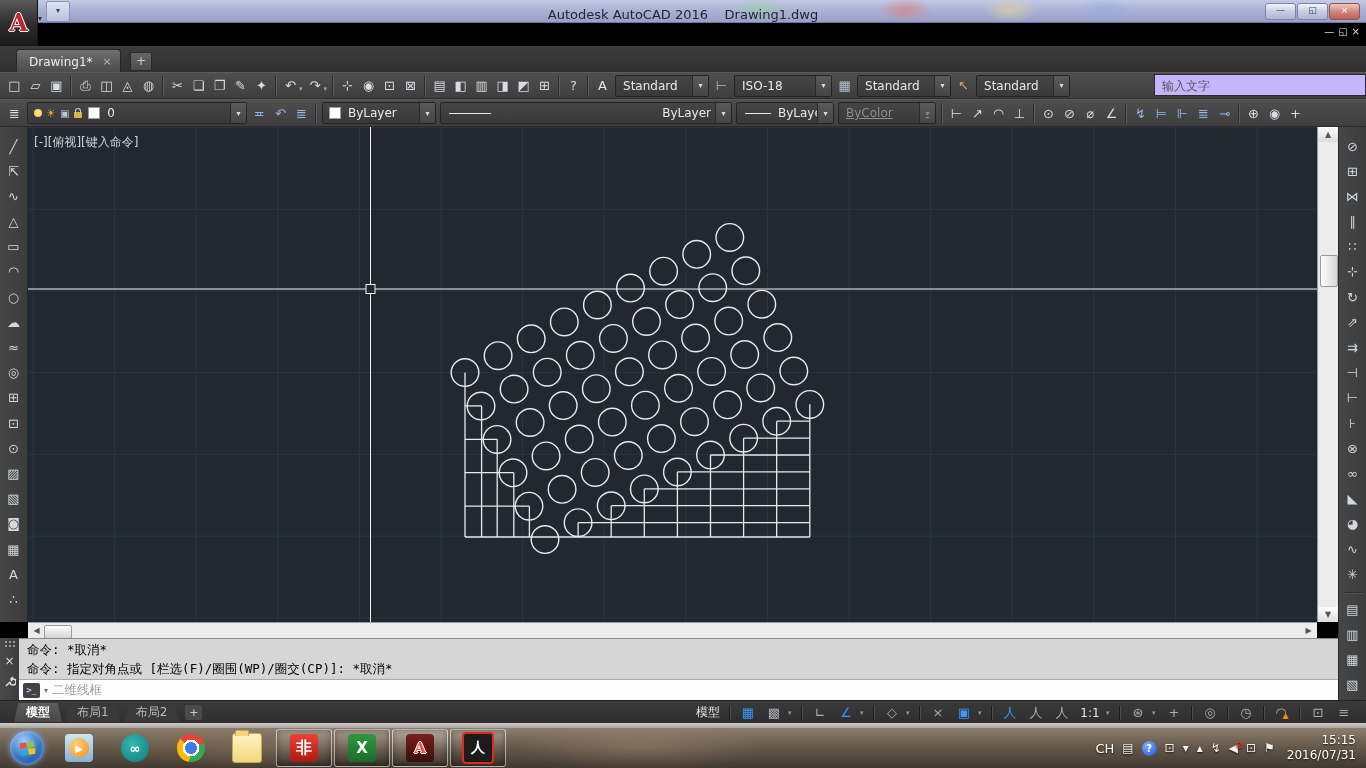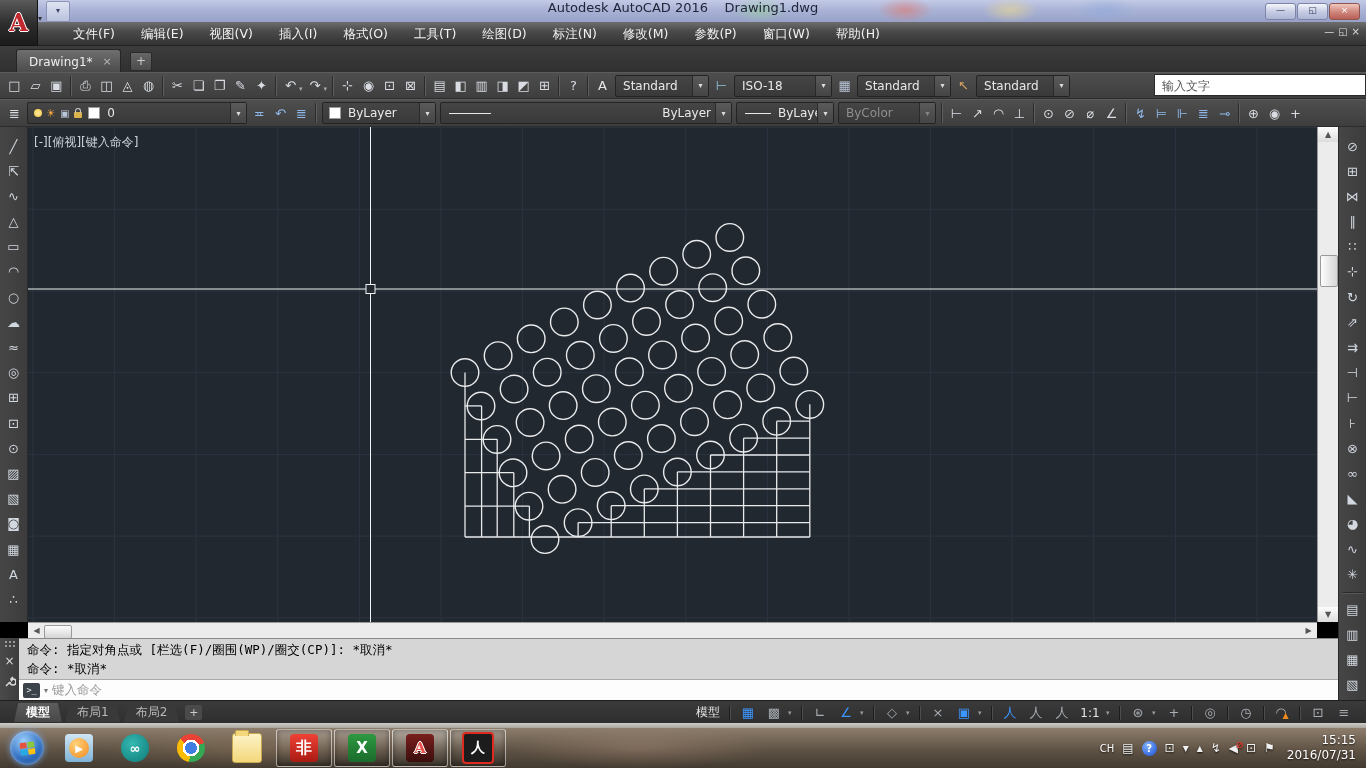--- a/index.html
+++ b/index.html
@@ -19,21 +19,21 @@
     border-bottom:1px solid #6d77a0;}
   #app-logo{left:0;top:0;width:37px;height:45px;z-index:30;
     background:linear-gradient(180deg,#5a5a5a 0%,#2c2c2c 55%,#1b1b1b 100%);
     border:1px solid #141414;border-top:none;border-left:none;
     display:flex;align-items:center;justify-content:center;}
   #app-logo .a{font-size:24px;font-weight:bold;color:#c1272d;
     text-shadow:-1px 0 #fff,1px 0 #fff,0 -1px #fff,0 1px #fff;font-family:"DejaVu Serif","Liberation Serif",serif;}
   #logo-arrow{left:38px;top:14px;color:#333;font-size:8px;z-index:30;}
   #qat-btn{left:46px;top:1px;width:22px;height:19px;border:1px solid #8b93b8;border-radius:2px;
     background:linear-gradient(#dfe4f2,#b9c1dd);color:#39406a;font-size:8px;text-align:center;line-height:18px;}
-  #title-text{left:0;top:0;width:1366px;text-align:center;color:#20253a;font-size:13px;white-space:pre;}
+  #title-text{left:0;top:7px;width:1366px;text-align:center;color:#20253a;font-size:13px;white-space:pre;}
   .winbtns{display:flex;gap:1px;}
   #title-controls{right:6px;top:3px;}
   .glassbtn{width:29px;height:15px;border:1px solid #7b84a8;border-radius:3px;
     background:linear-gradient(#f4f6fb,#c7cde4 50%,#aeb6d4);color:#3a4264;
     font-size:9px;line-height:13px;text-align:center;}
   .glassbtn.close{background:linear-gradient(#f0c8c0,#d08a80 50%,#b95f55);color:#fff;border-color:#8d5550;}
 
   
   #menubar{left:0;top:22px;width:1366px;height:24px;
     background:linear-gradient(180deg,#6e6e6e 0%,#4a4a4a 40%,#333 100%);
@@ -60,25 +60,25 @@
   #toolbar2{top:99px;height:28px;padding-left:4px;}
   .tbicon{width:21px;height:21px;display:flex;align-items:center;justify-content:center;
     color:#d9dde3;font-size:13px;}
   .tbicon.blue{color:#8fb8e8;}
   .tbsep{width:1px;height:20px;background:#2b2b2b;border-right:1px solid #5e5e5e;margin:0 3px;}
   .combo{height:20px;background:linear-gradient(#454545,#393939);border:1px solid #232323;
     border-radius:2px;display:flex;align-items:center;color:#e9e9e9;font-size:12px;position:relative;margin:0 2px;}
   .combo .val{padding:0 4px 0 7px;flex:1;white-space:nowrap;overflow:hidden;}
   .combo .arrow{width:15px;height:100%;background:linear-gradient(#5a5a5a,#454545);
     border-left:1px solid #2a2a2a;color:#ddd;font-size:8px;display:flex;align-items:center;justify-content:center;}
-  .combo.disabled{color:#8f8f8f;}
+  .combo.disabled{color:#8f8f8f;text-decoration:underline;}
   .combo.disabled .arrow{color:#888;}
   .swatch{width:10px;height:10px;background:#fff;border:1px solid #999;margin-left:6px;}
   .ltline{width:42px;height:0;border-top:1.6px solid #e8e8e8;margin-left:8px;}
-  #text-input{right:0;top:74px;width:212px;height:22px;background:#ffffff;border:1px solid #2a2a2a;
+  #text-input{right:0;top:74px;width:212px;height:22px;background:#c4b5fd;border:1px solid #2a2a2a;
     color:#555;font-size:12px;line-height:22px;padding-left:7px;box-sizing:border-box;z-index:4;}
   .mini-lock{width:8px;height:6px;background:#d8b24a;border-radius:1px;position:relative;margin:3px 0 0 5px;}
   .mini-lock:before{content:"";position:absolute;left:1px;top:-4px;width:4px;height:4px;
     border:1.4px solid #c9c9c9;border-bottom:none;border-radius:3px 3px 0 0;}
   .bulb{width:8px;height:8px;border-radius:50%;background:radial-gradient(#ffe9a0,#f7c63c);margin-left:6px;}
   .sun{color:#f2a53c;font-size:11px;margin-left:4px;}
   .vp{color:#b9c6d8;font-size:10px;margin-left:4px;}
 
   
   #leftdock{left:0;top:127px;width:28px;height:495px;background:linear-gradient(90deg,#464646,#3c3c3c);
@@ -176,21 +176,21 @@
   .app-file-explorer:before{content:"";position:absolute;left:2px;top:-4px;width:12px;height:5px;
     background:#f3d77a;border:1px solid #c9a94f;border-bottom:none;border-radius:2px 2px 0 0;}
   .app-cad-viewer{background:linear-gradient(#ef4136,#a91b12);font-size:16px;}
   .app-excel{background:linear-gradient(#2d9940,#1b6b2c);font-size:15px;}
   .app-autocad{background:linear-gradient(#7a1f1c,#3a0e0c);color:#e8544a;
     text-shadow:-1px 0 #fff,1px 0 #fff,0 -1px #fff,0 1px #fff;font-family:"DejaVu Serif",serif;}
   .app-acrobat-reader{background:#1c1c1c;border:2px solid #e02a20;font-size:14px;}
 
   #tray{margin-left:auto;display:flex;align-items:center;gap:8px;padding-right:6px;color:#fff;}
   #tray .tico{color:#f0f0f0;font-size:12px;text-shadow:0 1px 2px rgba(0,0,0,.8);display:flex;align-items:center;}
-  #ime-label{font-size:10px;text-shadow:0 1px 2px rgba(0,0,0,.8);}
+  #ime-label{font-size:13px;text-shadow:0 1px 2px rgba(0,0,0,.8);}
   .tray-help{width:15px;height:15px;border-radius:50%;background:radial-gradient(circle at 35% 30%,#7fb0ff,#1a4fd0);
     color:#fff;font-size:10px;display:flex;align-items:center;justify-content:center;font-weight:bold;}
   #vol-mute{position:relative;}
   #vol-mute .no{position:absolute;right:-6px;top:-2px;color:#e03b2f;font-size:10px;font-weight:bold;}
   #clockbox{text-align:right;line-height:15px;font-size:12px;text-shadow:0 1px 2px rgba(0,0,0,.8);
     margin-left:4px;margin-right:4px;white-space:nowrap;}
 </style>
 </head>
 <body>
 
@@ -203,34 +203,20 @@
         <div class="glassbtn">◱</div>
         <div class="glassbtn close">×</div>
       </div>
   </div>
   <div id="qat-btn" class="abs">▾</div>
   <div id="app-logo" class="abs">
     <span class="a">A</span>
   </div>
   <div id="logo-arrow" class="abs">▾</div>
 
-  <div id="menubar" class="abs">
-      <span class="menu-item">文件(F)</span>
-      <span class="menu-item">编辑(E)</span>
-      <span class="menu-item">视图(V)</span>
-      <span class="menu-item">插入(I)</span>
-      <span class="menu-item">格式(O)</span>
-      <span class="menu-item">工具(T)</span>
-      <span class="menu-item">绘图(D)</span>
-      <span class="menu-item">标注(N)</span>
-      <span class="menu-item">修改(M)</span>
-      <span class="menu-item">参数(P)</span>
-      <span class="menu-item">窗口(W)</span>
-      <span class="menu-item">帮助(H)</span>
-    </div>
   <div id="menu-controls" class="abs">
       <span>—</span>
       <span>◱</span>
       <span>×</span>
     </div>
 
   <div id="tabrow" class="abs">
     <div class="file-tab abs">
       <span>Drawing1*</span>
       <span class="x">×</span>
@@ -527,27 +513,27 @@
 
   <div id="cmdpanel" class="abs"></div>
   <div id="cmdgutter" class="abs">
     <div id="cmdgrip"></div>
     <div id="cmdclose">×</div>
     <svg id="cmdwrench" width="12" height="12" viewBox="0 0 12 12">
       <path d="M2 10 L6 6 M6 6 a3 3 0 1 0 3-3 L7.5 4.5 L7 3 L9 1" stroke="#d8d8d8" stroke-width="1.6" fill="none"></path>
     </svg>
   </div>
   <div id="cmdhist" class="abs">
+      <div>命令: *取消*</div>
       <div>命令: 指定对角点或 [栏选(F)/圈围(WP)/圈交(CP)]: *取消*</div>
-      <div>命令: *取消*</div>
     </div>
   <div id="cmdinput" class="abs">
     <span id="prompt-box">&gt;_</span>
     <span id="prompt-caret">▾</span>
-    <span id="cmd-placeholder">键入命令</span>
+    <span id="cmd-placeholder">二维线框</span>
   </div>
 
   <div id="statusrow" class="abs">
     <div style="width:14px;"></div>
     <div id="laytabs" style="display:flex;gap:3px;">
         <div class="laytab active">模型</div>
         <div class="laytab">布局1</div>
         <div class="laytab">布局2</div>
       </div>
     <div id="layplus">+</div>

